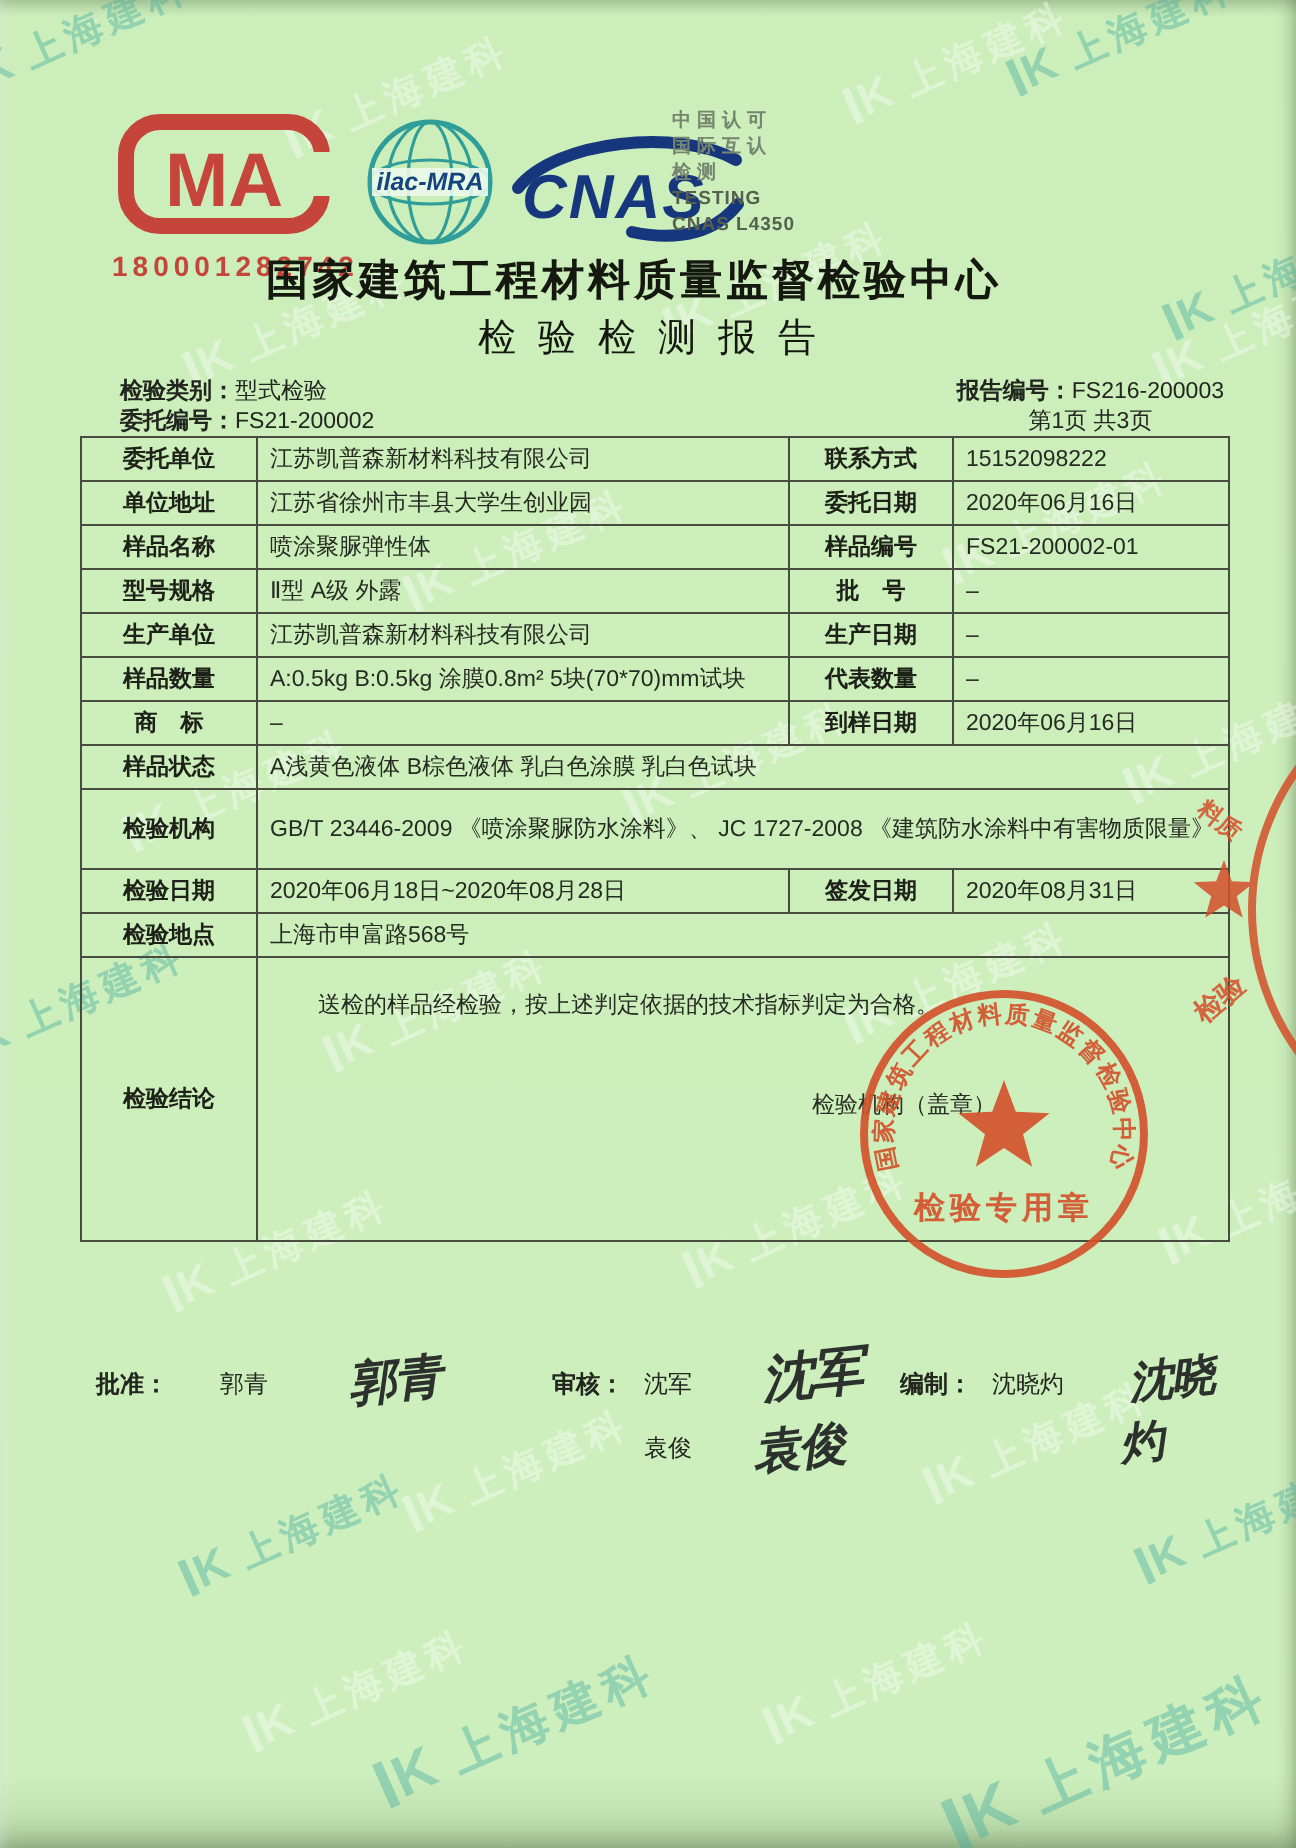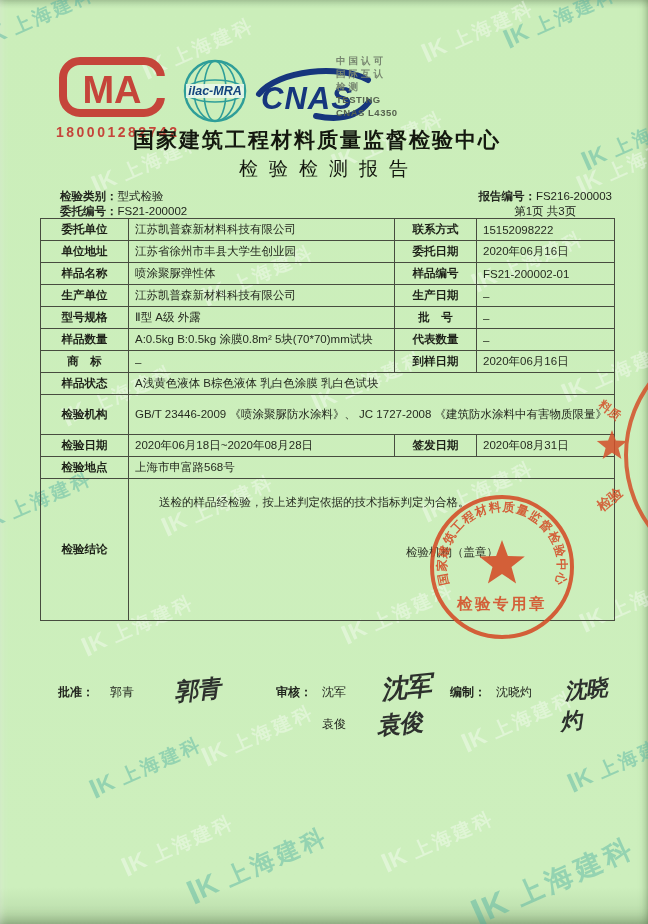--- a/index.html
+++ b/index.html
@@ -162,29 +162,29 @@
       <td class="lab">委托日期</td>
       <td class="val">2020年06月16日</td>
     </tr>
     <tr class="r">
       <td class="lab">样品名称</td>
       <td class="val">喷涂聚脲弹性体</td>
       <td class="lab">样品编号</td>
       <td class="val">FS21-200002-01</td>
     </tr>
     <tr class="r">
+      <td class="lab">型号规格</td>
+      <td class="val">Ⅱ型 A级 外露</td>
+      <td class="lab">批　号</td>
+      <td class="val">–</td>
+    </tr>
+    <tr class="r">
       <td class="lab">生产单位</td>
       <td class="val">江苏凯普森新材料科技有限公司</td>
       <td class="lab">生产日期</td>
-      <td class="val">–</td>
-    </tr>
-    <tr class="r">
-      <td class="lab">型号规格</td>
-      <td class="val">Ⅱ型 A级 外露</td>
-      <td class="lab">批　号</td>
       <td class="val">–</td>
     </tr>
     <tr class="r">
       <td class="lab">样品数量</td>
       <td class="val">A:0.5kg B:0.5kg 涂膜0.8m² 5块(70*70)mm试块</td>
       <td class="lab">代表数量</td>
       <td class="val">–</td>
     </tr>
     <tr class="r">
       <td class="lab">商　标</td>
@@ -234,21 +234,21 @@
 
   <svg class="stamp-edge" width="72" height="195" viewBox="0 0 72 195">
     <circle cx="170" cy="95" r="120" fill="none" stroke="#d4502a" stroke-width="4"></circle>
     <circle cx="170" cy="95" r="97" fill="none" stroke="#d4502a" stroke-width="1.5"></circle>
     <polygon fill="#d4502a" points="36,70 39.9,80.6 51.2,81.1 42.4,88.1 45.4,98.9 36,92.7 26.6,98.9 29.6,88.1 20.8,81.1 32.1,80.6"></polygon>
     <text x="22" y="46" font-size="12" font-weight="bold" fill="#d4502a" transform="rotate(38 22 46)" font-family="Liberation Sans, sans-serif">料质</text>
     <text x="26" y="152" font-size="14" font-weight="bold" fill="#d4502a" transform="rotate(-40 26 152)" font-family="Liberation Sans, sans-serif">检验</text>
   </svg>
 
   <div class="sig-area">
-    <span class="lbl" style="left:20px;top:12px;text-align:center;">批准：</span>
+    <span class="lbl" style="left:10px;top:12px;text-align:center;">批准：</span>
     <span class="prt" style="left:72px;top:12px;">郭青</span>
     <span class="sig" style="left:138px;top:2px;font-size:24px;">郭青</span>
 
     <span class="lbl" style="left:238px;top:12px;">审核：</span>
     <span class="prt" style="left:284px;top:12px;">沈军</span>
     <span class="sig" style="left:345px;top:-2px;font-size:26px;">沈军</span>
 
     <span class="lbl" style="left:412px;top:12px;">编制：</span>
     <span class="prt" style="left:458px;top:12px;">沈晓灼</span>
     <span class="sig" style="left:526px;top:2px;font-size:22px;">沈晓灼</span>

